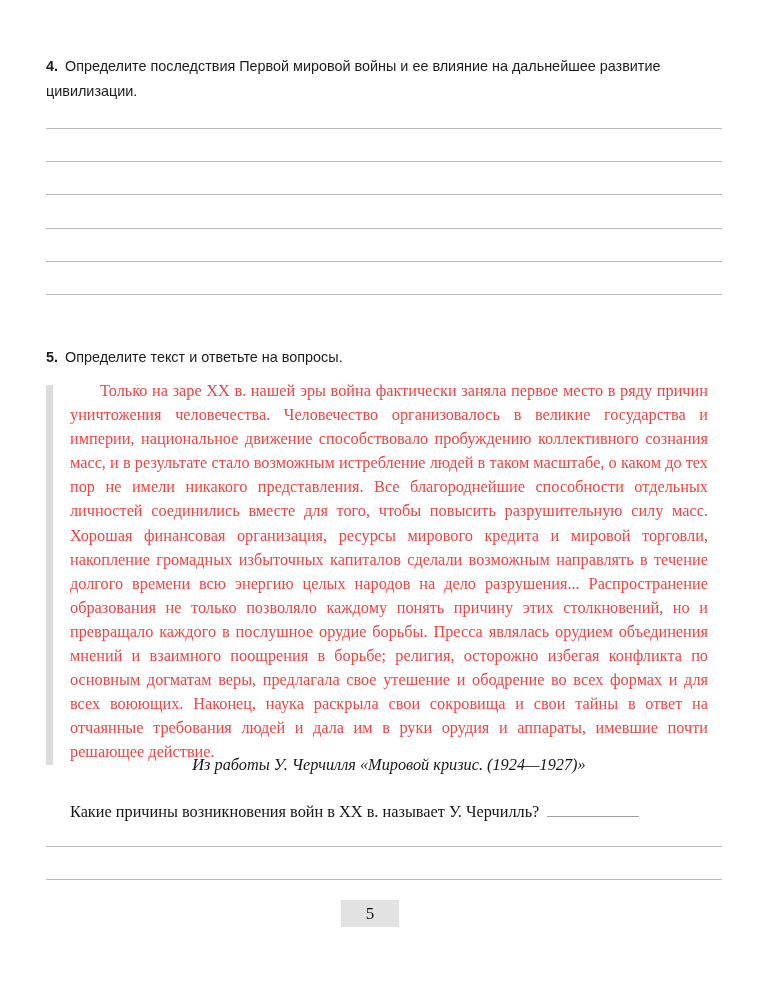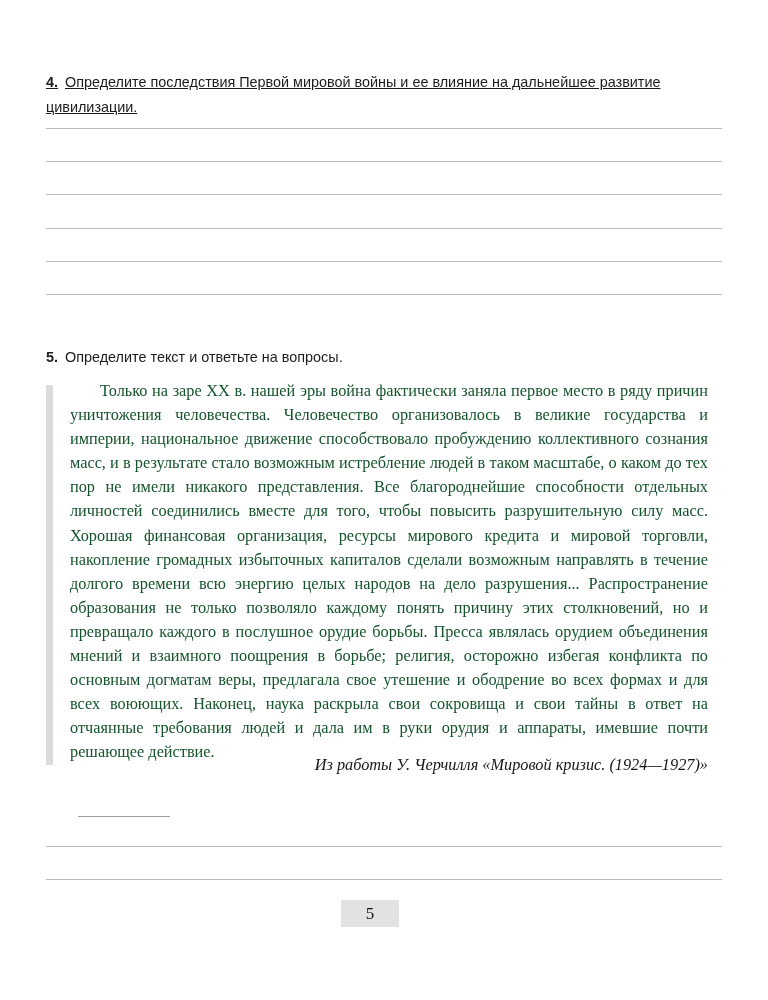--- a/index.html
+++ b/index.html
@@ -66,35 +66,35 @@
     background: #dcdcdc;
   }
   .quote-body {
     position: absolute;
     left: 24px;
     top: -6px;
     width: 638px;
     font-family: "Liberation Serif", serif;
     font-size: 16.3px;
     line-height: 24.1px;
-    color: #14532d;
+    color: #ef4444;
     text-align: justify;
     text-indent: 30px;
     hyphens: manual;
   }
   .quote-source {
     position: absolute;
     left: 24px;
     top: 368px;
     width: 638px;
     font-family: "Liberation Serif", serif;
     font-style: italic;
     font-size: 16.3px;
     line-height: 24px;
-    text-align: right;
+    text-align: center;
     color: #161616;
   }
 
   
   .question {
     position: absolute;
     left: 70px;
     top: 800px;
     width: 652px;
     font-family: "Liberation Serif", serif;
@@ -126,21 +126,21 @@
     font-family: "Liberation Serif", serif;
     font-size: 17px;
     color: #111;
   }
 </style>
 </head>
 <body>
 
 <div class="page">
 
-  <div class="task" style="top:70px;text-decoration:underline;">
+  <div class="task" style="top:54px;">
     <div class="task-text">
       <span class="task-num">4.</span><span>Определите последствия Первой мировой войны и ее влияние на дальнейшее развитие цивилизации.</span>
     </div>
   </div>
 
   <div class="rule" style="top:128px;"></div>
   <div class="rule" style="top:161px;"></div>
   <div class="rule" style="top:194px;"></div>
   <div class="rule" style="top:228px;"></div>
   <div class="rule" style="top:261px;"></div>
@@ -152,21 +152,21 @@
     </div>
   </div>
 
   <div class="quote-wrap">
     <div class="quote-bar"></div>
     <div class="quote-body">Только на заре XX в. нашей эры война фактически заняла первое место в ряду причин уничтожения человечества. Человечество организовалось в великие государства и империи, национальное движение способствовало пробуждению коллективного сознания масс, и в результате стало возможным истребление людей в таком масштабе, о каком до тех пор не имели никакого представления. Все благороднейшие способности отдельных личностей соединились вместе для того, чтобы повысить разрушительную силу масс. Хорошая финансовая организация, ресурсы мирового кредита и мировой торговли, накопление громадных избыточных капиталов сделали возможным направлять в течение долгого времени всю энергию целых народов на дело разрушения... Распространение образования не только позволяло каждому понять причину этих столкновений, но и превращало каждого в послушное орудие борьбы. Пресса являлась орудием объединения мнений и взаимного поощрения в борьбе; религия, осторожно избегая конфликта по основным догматам веры, предлагала свое утешение и ободрение во всех формах и для всех воюющих. Наконец, наука раскрыла свои сокровища и свои тайны в ответ на отчаянные требования людей и дала им в руки орудия и аппараты, имевшие почти решающее действие.</div>
     <div class="quote-source">Из работы У. Черчилля «Мировой кризис. (1924—1927)»</div>
   </div>
 
   <div class="question">
-    <span class="answer-blank"></span>
+    <span>Какие причины возникновения войн в XX в. называет У. Черчилль?</span><span class="answer-blank"></span>
   </div>
 
   <div class="rule" style="top:846px;"></div>
   <div class="rule" style="top:879px;"></div>
 
   <div class="page-num">5</div>
 
 </div>
 
 </body></html>

